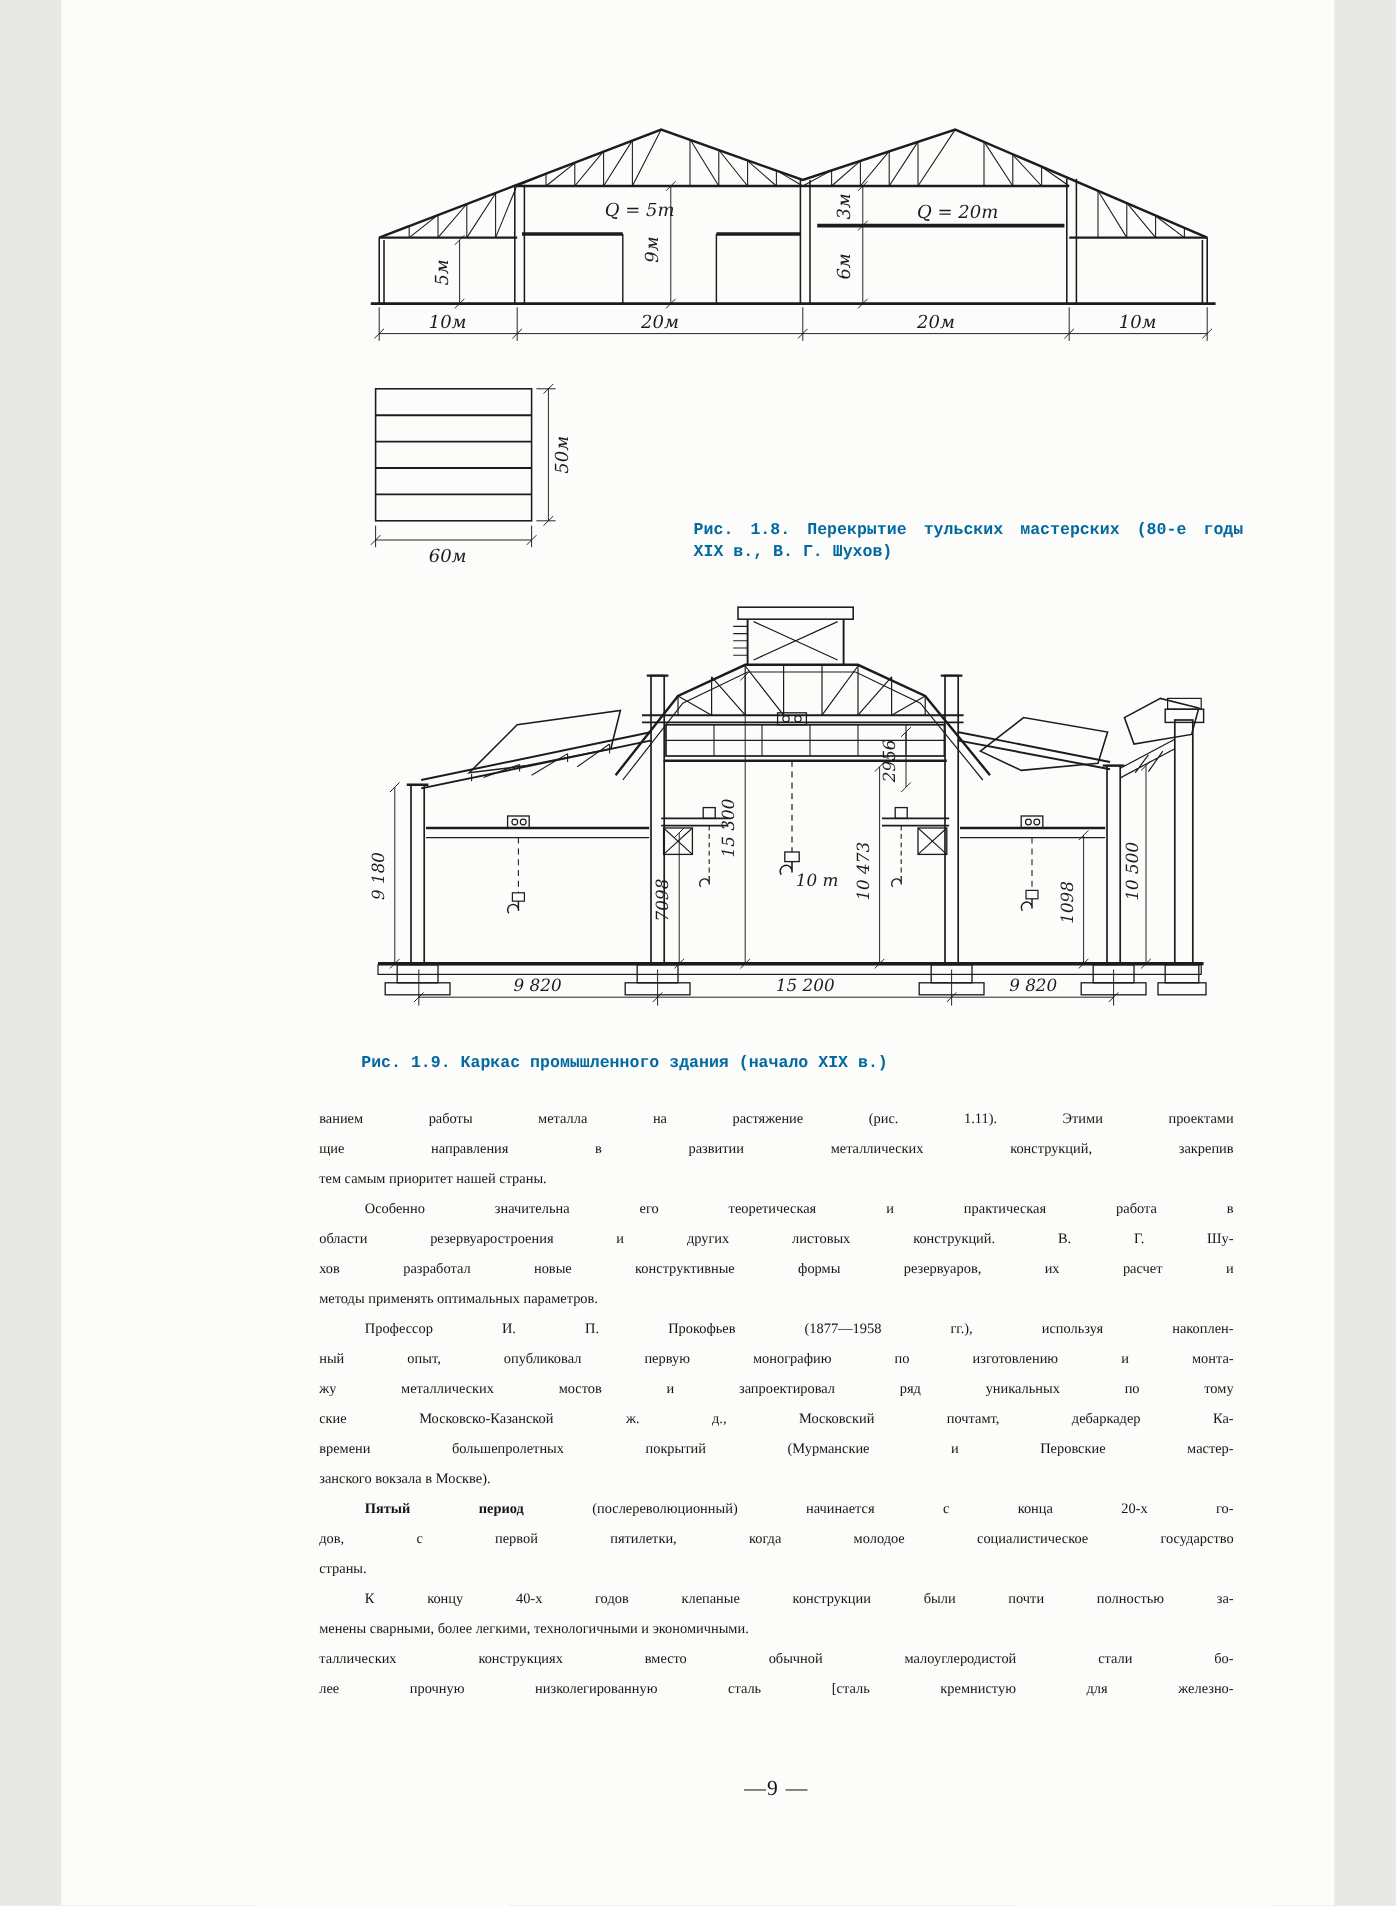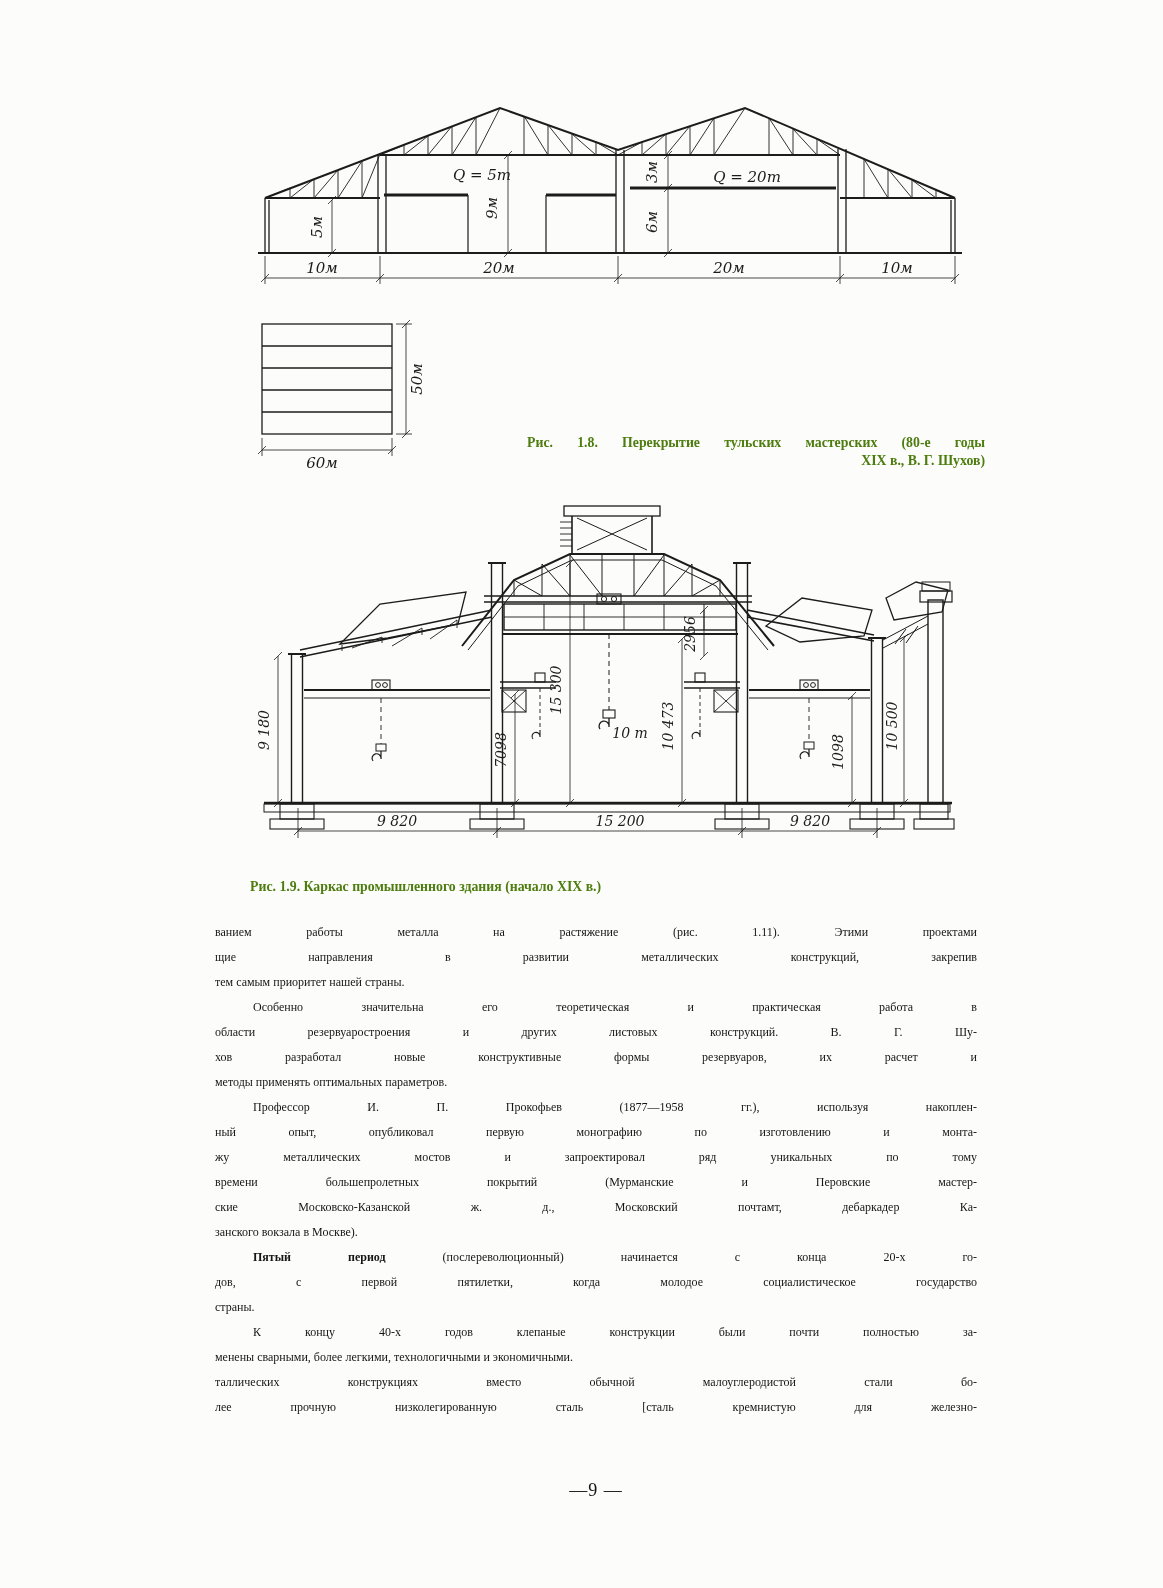--- a/index.html
+++ b/index.html
@@ -1,25 +1,25 @@
 <!DOCTYPE html>
 <html><head>
 <meta charset="utf-8">
 <style>
   html,body{margin:0;padding:0;background:#e8e8e4;}
-  #page{position:relative;width:1163px;height:1588px;background:#fcfcfa;margin:0 auto;
+  #page{position:relative;width:1061px;height:1588px;background:#fcfcfa;margin:0 auto;
         font-family:"Liberation Serif",serif;color:#161616;overflow:hidden;}
   .fig{position:absolute;}
   svg{display:block;}
   svg path,svg line,svg polyline,svg rect,svg circle,svg polygon{stroke:#1c1c1c;fill:none;}
   .dim{font:italic 15px "DejaVu Serif",serif;fill:#1c1c1c;stroke:none;}
   .dim2{font:italic 14px "DejaVu Serif",serif;fill:#1c1c1c;stroke:none;}
-  .cap{position:absolute;font-weight:700;font-size:13.8px;line-height:18px;color:#4d7c0f;}
+  .cap{position:absolute;font-weight:700;font-size:13.8px;line-height:18px;color:#0369a1;font-family:Liberation Mono, monospace;}
   .cap .l1{text-align:justify;text-align-last:justify;}
-  .cap .l2{text-align:right;}
+  .cap .l2{text-align:left;}
   #bodytext{position:absolute;left:215px;top:920px;width:762px;font-size:12px;line-height:25px;}
   .tl{text-align:justify;text-align-last:justify;white-space:normal;}
   .tl.end{text-align-last:left;}
   .tl.ind{text-indent:38px;}
   #pageno{position:absolute;left:215px;top:1480px;width:762px;text-align:center;
           font-size:18px;letter-spacing:1px;}
 </style>
 </head>
 <body>
 
@@ -258,22 +258,22 @@
     <div class="tl end">тем самым приоритет нашей страны.</div>
 
     <div class="tl ind">Особенно значительна его теоретическая и практическая работа в</div>
     <div class="tl">области резервуаростроения и других листовых конструкций. В. Г. Шу-</div>
     <div class="tl">хов разработал новые конструктивные формы резервуаров, их расчет и</div>
     <div class="tl end">методы применять оптимальных параметров.</div>
 
     <div class="tl ind">Профессор И. П. Прокофьев (1877—1958 гг.), используя накоплен-</div>
     <div class="tl">ный опыт, опубликовал первую монографию по изготовлению и монта-</div>
     <div class="tl">жу металлических мостов и запроектировал ряд уникальных по тому</div>
+    <div class="tl">ские Московско-Казанской ж. д., Московский почтамт, дебаркадер Ка-</div>
     <div class="tl">времени большепролетных покрытий (Мурманские и Перовские мастер-</div>
-    <div class="tl">ские Московско-Казанской ж. д., Московский почтамт, дебаркадер Ка-</div>
     <div class="tl end">занского вокзала в Москве).</div>
 
     <div class="tl ind"><b>Пятый период</b><span> (послереволюционный) начинается с конца 20-х го-</span></div>
     <div class="tl">дов, с первой пятилетки, когда молодое социалистическое государство</div>
     <div class="tl end">страны.</div>
 
     <div class="tl ind">К концу 40-х годов клепаные конструкции были почти полностью за-</div>
     <div class="tl end">менены сварными, более легкими, технологичными и экономичными.</div>
 
     <div class="tl">таллических конструкциях вместо обычной малоуглеродистой стали бо-</div>

